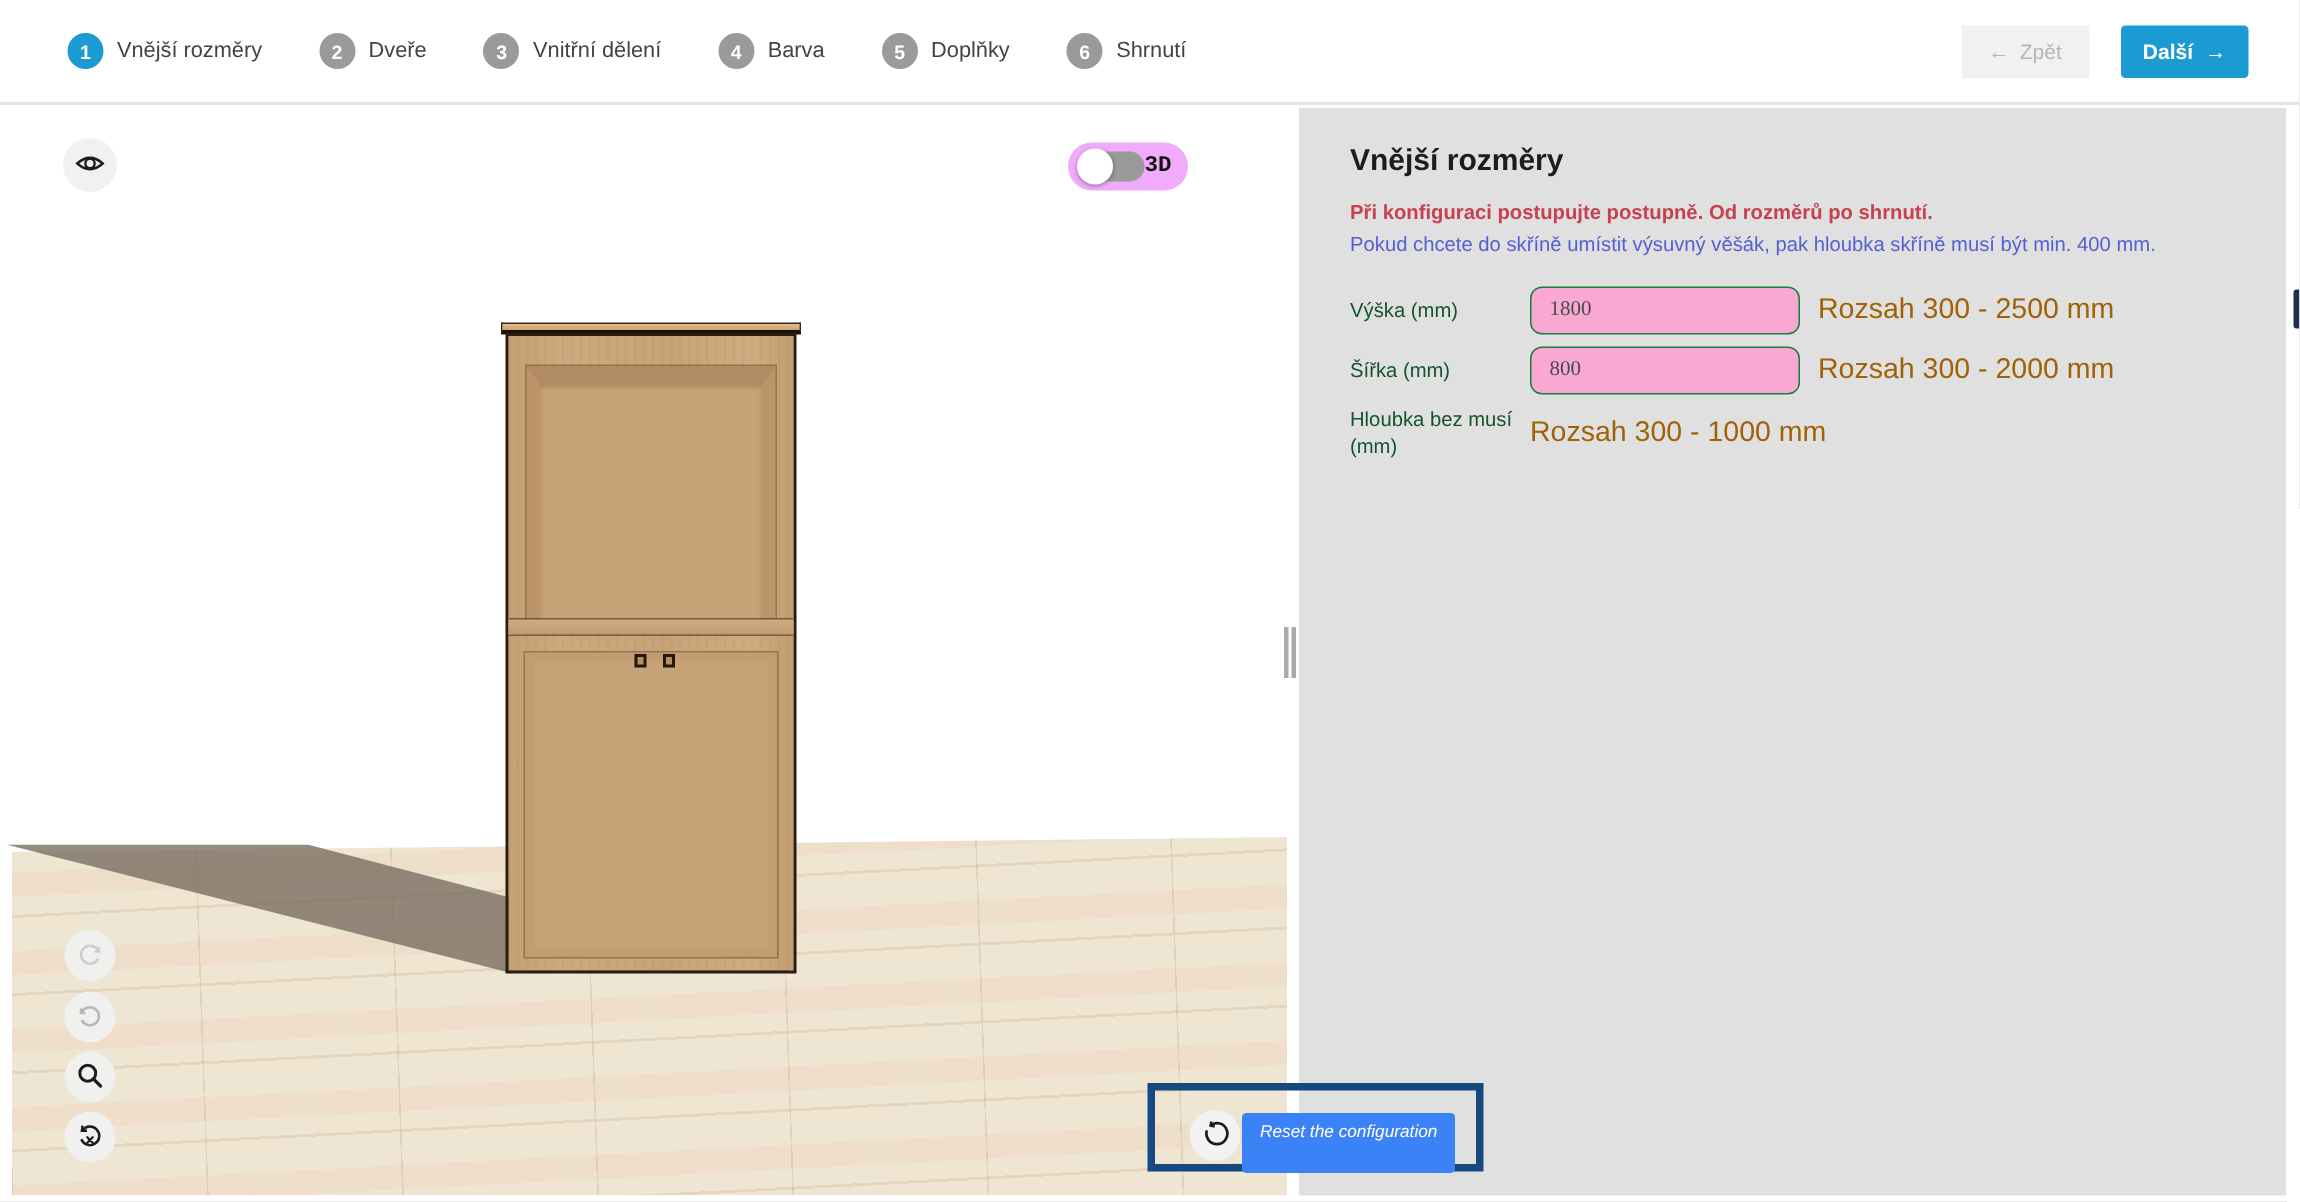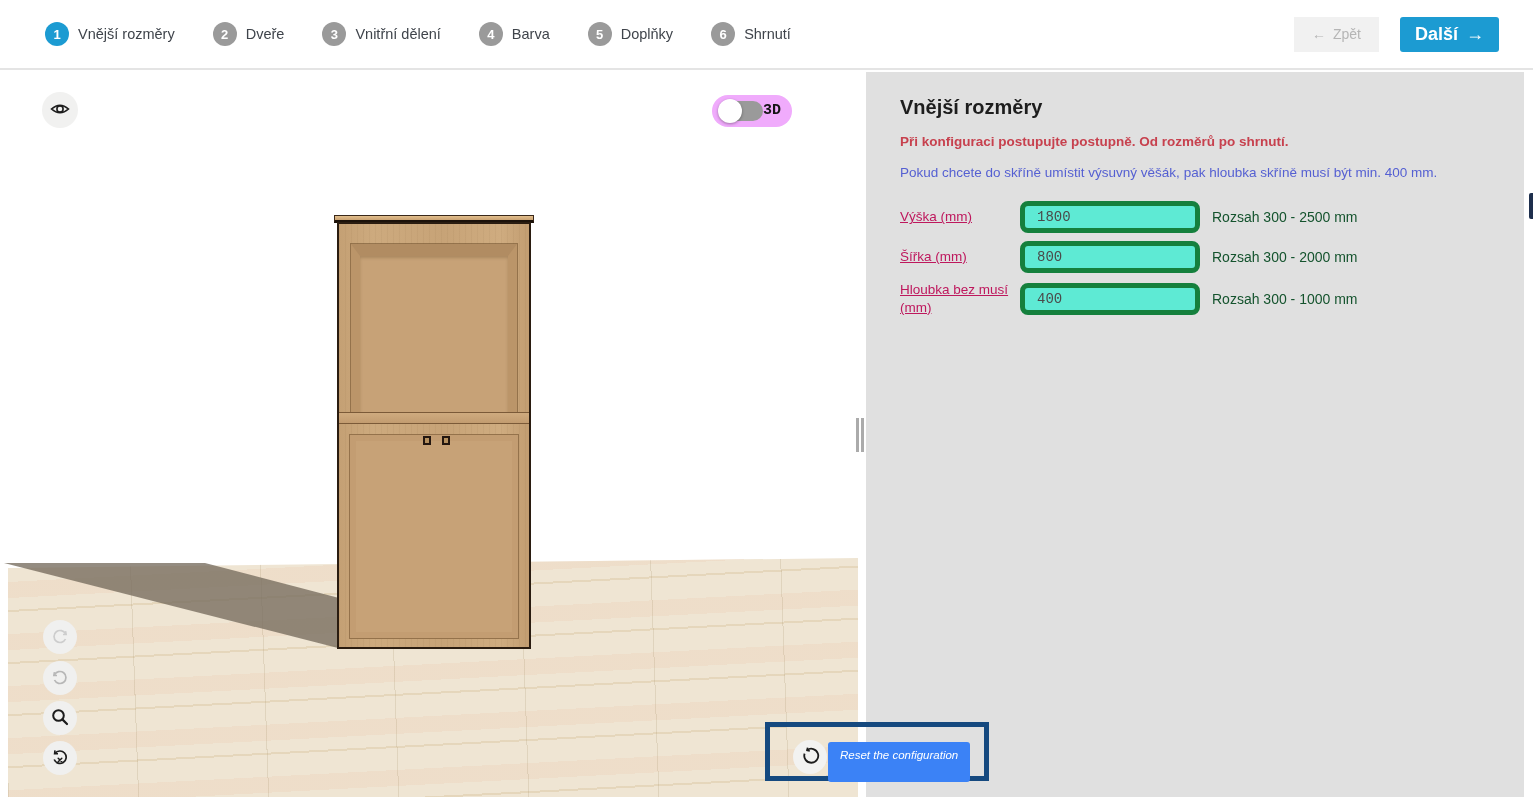--- a/index.html
+++ b/index.html
@@ -25,21 +25,21 @@
   .step.active .step-circle { background:#1c9bd2; }
   .step-label { font-size:14.5px; color:#3f444b; }
   .nav-buttons { margin-left:auto; display:flex; gap:21px; align-items:center; }
   .btn-back {
     height:35px; padding:0 18px; background:#f1f1f1; border:none;
     color:#b5b5b5; font-size:14px; display:flex; align-items:center; gap:7px;
     font-family:inherit; cursor:default;
   }
   .btn-next {
     height:35px; padding:0 15px; background:#1c9bd2; border:none; border-radius:3px;
-    color:#fff; font-size:18px; font-weight:bold; display:flex; align-items:center; gap:8px;
+    color:#fff; font-size:14px; font-weight:bold; display:flex; align-items:center; gap:8px;
     font-family:inherit; cursor:pointer;
   }
 
   
   .canvas {
     position:absolute; left:0; top:72px; width:860px; height:729px;
     background:#fff; overflow:hidden;
   }
   .floor {
     position:absolute; left:8px; top:486px; width:850px; height:239px;
@@ -117,30 +117,30 @@
   }
   .toggle-text { position:absolute; right:11px; top:7px; font-size:15px; font-weight:bold; color:#141414; }
 
   
   .panel {
     position:absolute; left:866px; top:72px; width:658px; height:725px;
     background:#e0e0e0; padding:24px 30px 0 34px;
   }
   .panel-title { font-size:20px; font-weight:bold; color:#1d1d1d; }
   .panel-warning { margin-top:15px; font-size:13.5px; color:#c7414e;font-weight:bold; }
-  .panel-hint { margin-top:16px; font-size:13.5px; color:#5560d2; }
+  .panel-hint { margin-top:6px; font-size:13.5px; color:#5560d2; }
   .fields { margin-top:21px; }
   .field-row { display:flex; align-items:center; margin-bottom:8px; min-height:32px; }
-  .field-label { width:120px; font-size:13.5px; color:#be185d; line-height:1.3; flex:0 0 120px;text-decoration:underline; }
+  .field-label { width:120px; font-size:13.5px; color:#14532d; line-height:1.3; flex:0 0 120px; }
   .field-input {
-    width:180px; height:32px; border:5px solid #15803d; border-radius:8px;
-    padding:0 12px; font-size:14px; color:#4a4a4a; background:#5eead4;
-    font-family:Liberation Mono, monospace; margin-right:12px; outline:none;
-  }
-  .field-range { font-size:14px; color:#14532d; }
+    width:180px; height:32px; border:1px solid #15803d; border-radius:8px;
+    padding:0 12px; font-size:14px; color:#4a4a4a; background:#f9a8d4;
+    font-family:Liberation Serif, serif; margin-right:12px; outline:none;
+  }
+  .field-range { font-size:19px; color:#a16207; }
 
   
   .divider-handle {
     position:absolute; left:856px; top:418px; height:34px; width:9px;
     display:flex; gap:2px; cursor:col-resize; z-index:20;
   }
   .divider-handle span { width:3px; height:34px; background:#ababab; }
 
   
   .highlight-box {
@@ -287,21 +287,20 @@
           <input class="field-input" type="text" value="1800" style="">
           <div class="field-range">Rozsah 300 - 2500 mm</div>
         </div>
         <div class="field-row">
           <div class="field-label">Šířka (mm)</div>
           <input class="field-input" type="text" value="800" style="">
           <div class="field-range">Rozsah 300 - 2000 mm</div>
         </div>
         <div class="field-row">
           <div class="field-label">Hloubka bez musí (mm)</div>
-          <input class="field-input" type="text" value="400" style="">
           <div class="field-range">Rozsah 300 - 1000 mm</div>
         </div>
       </div>
   </div>
 
   <div class="divider-handle">
     <span></span>
       <span></span>
   </div>
 

